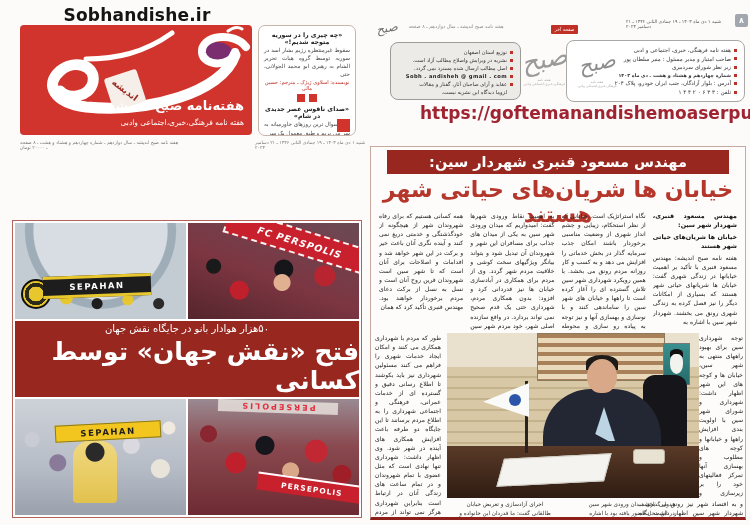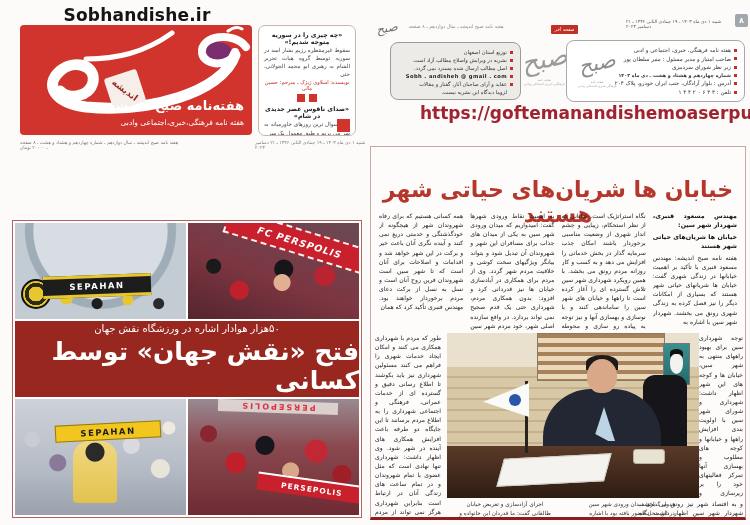--- a/index.html
+++ b/index.html
@@ -255,36 +255,37 @@
     <div class="photo-row row1">
       <div class="photo photo-sep1">
         <div class="emblem-sep"></div>
         <div class="scarf-sep">SEPAHAN</div>
       </div>
       <div class="photo photo-per1">
         <div class="scarf-per">FC PERSPOLIS</div>
       </div>
     </div>
     <div class="banner2 rtl">
-      <div class="banner2-small">۵۰هزار هوادار اشاره در ورزشگاه نقش جهان</div>
+      <div class="banner2-small">۵۰هزار هوادار بانو در جایگاه نقش جهان</div>
       <div class="banner2-big">فتح «نقش جهان» توسط کسانی</div>
     </div>
     <div class="photo-row row2">
       <div class="photo photo-sep2">
         <div class="scarf-sep2">SEPAHAN</div>
         <div class="costume"></div>
       </div>
       <div class="photo photo-per2">
         <div class="banner-per2">PERSEPOLIS</div>
         <div class="scarf-per2">PERSEPOLIS</div>
       </div>
     </div>
   </div>
 
   <div class="abs article">
+    <div class="kicker rtl">مهندس مسعود قنبری شهردار سین:</div>
     <div class="headline rtl">خیابان ها شریان‌های حیاتی شهر هستند</div>
 
     <div class="cols-top">
       <div>
         <span class="lead">مهندس مسعود قنبری، شهردار شهر سین:</span>
         <span class="lead">خیابان ها شریان‌های حیاتی شهر هستند</span>
         <span>هفته نامه صبح اندیشه: مهندس مسعود قنبری با تأکید بر اهمیت خیابانها در زندگی شهری گفت: خیابان ها شریانهای حیاتی شهر هستند که بسیاری از امکانات دیگر را نیز فصل کرده به زندگی شهری رونق می بخشند. شهردار شهر سین با اشاره به</span>
       </div>
       <div><span>نگاه استراتژیک است. خیابانی که از نظر استحکام، زیبایی و چشم انداز شهری از وضعیت مناسبی برخوردار باشند امکان جذب سرمایه گذار در بخش خدماتی را افزایش می دهد و به کسب و کار روزانه مردم رونق می بخشد. با همین رویکرد شهرداری شهر سین تلاش گسترده ای را آغاز کرده است تا راهها و خیابان های شهر سین را ساماندهی کنند و با نوسازی و بهسازی آنها و نیز توجه به پیاده رو سازی و محوطه سازی چهره شهر را به چهره ای جذاب و مناسب زندگی برای شهروندان تبدیل نماید. شهردار سین که برای بازدید از روند</span></div>
       <div><span>به اهمیت نقاط ورودی شهرها گفت: امیدواریم که میدان ورودی شهر سین به یکی از میدان های جذاب برای مسافران این شهر و شهروندان آن تبدیل شود و بتواند بیانگر ویژگیهای سخت کوشی و خلاقیت مردم شهر گردد. وی از مردم برای همکاری در آبادسازی خیابان ها نیز قدردانی کرد و افزود: بدون همکاری مردم، شهرداری حتی یک قدم صحیح نمی تواند بردارد. در واقع سازنده اصلی شهر، خود مردم شهر سین هستند و ما تنها زمینه انجام آن را فراهم می کنیم. وی ضمن قدردانی از بیانات مرحوم علی جبار و خانواده قربانی برای همکاری در</span></div>

